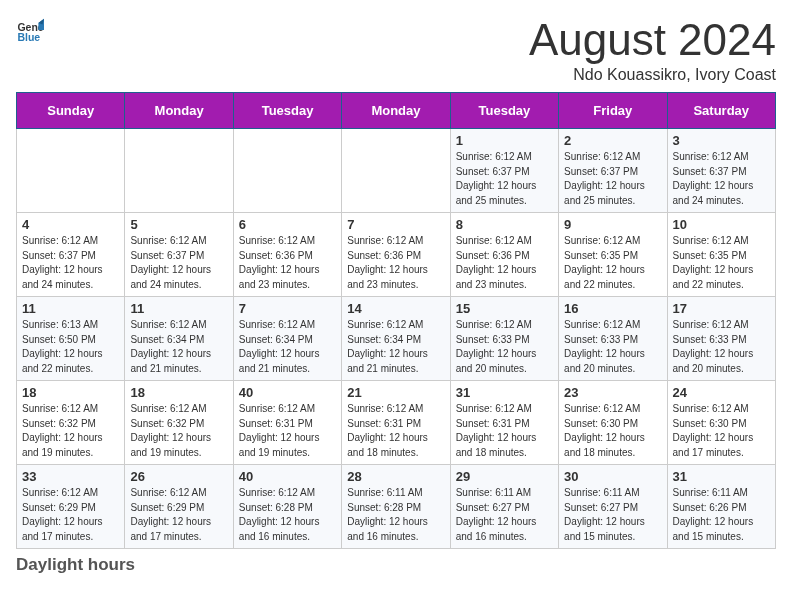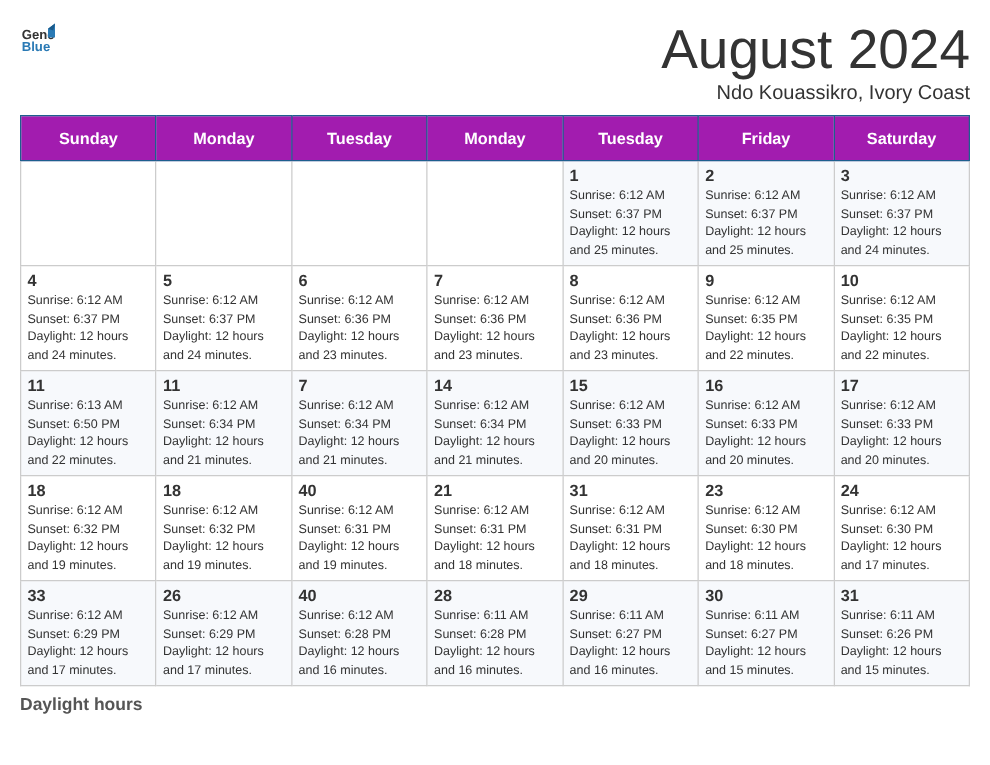--- a/index.html
+++ b/index.html
@@ -75,21 +75,21 @@
     .day-info {
       font-size: 10px;
       line-height: 1.45;
       color: #333;
     }
     .empty-cell {
       background: #fff !important;
     }
     .footer {
       margin-top: 6px;
-      font-size: 14px;
+      font-size: 17px;
       color: #555;
     }
     .footer span {
       font-weight: bold;
     }
   </style>
 </head>
 <body>
 
 <div class="header-section">

